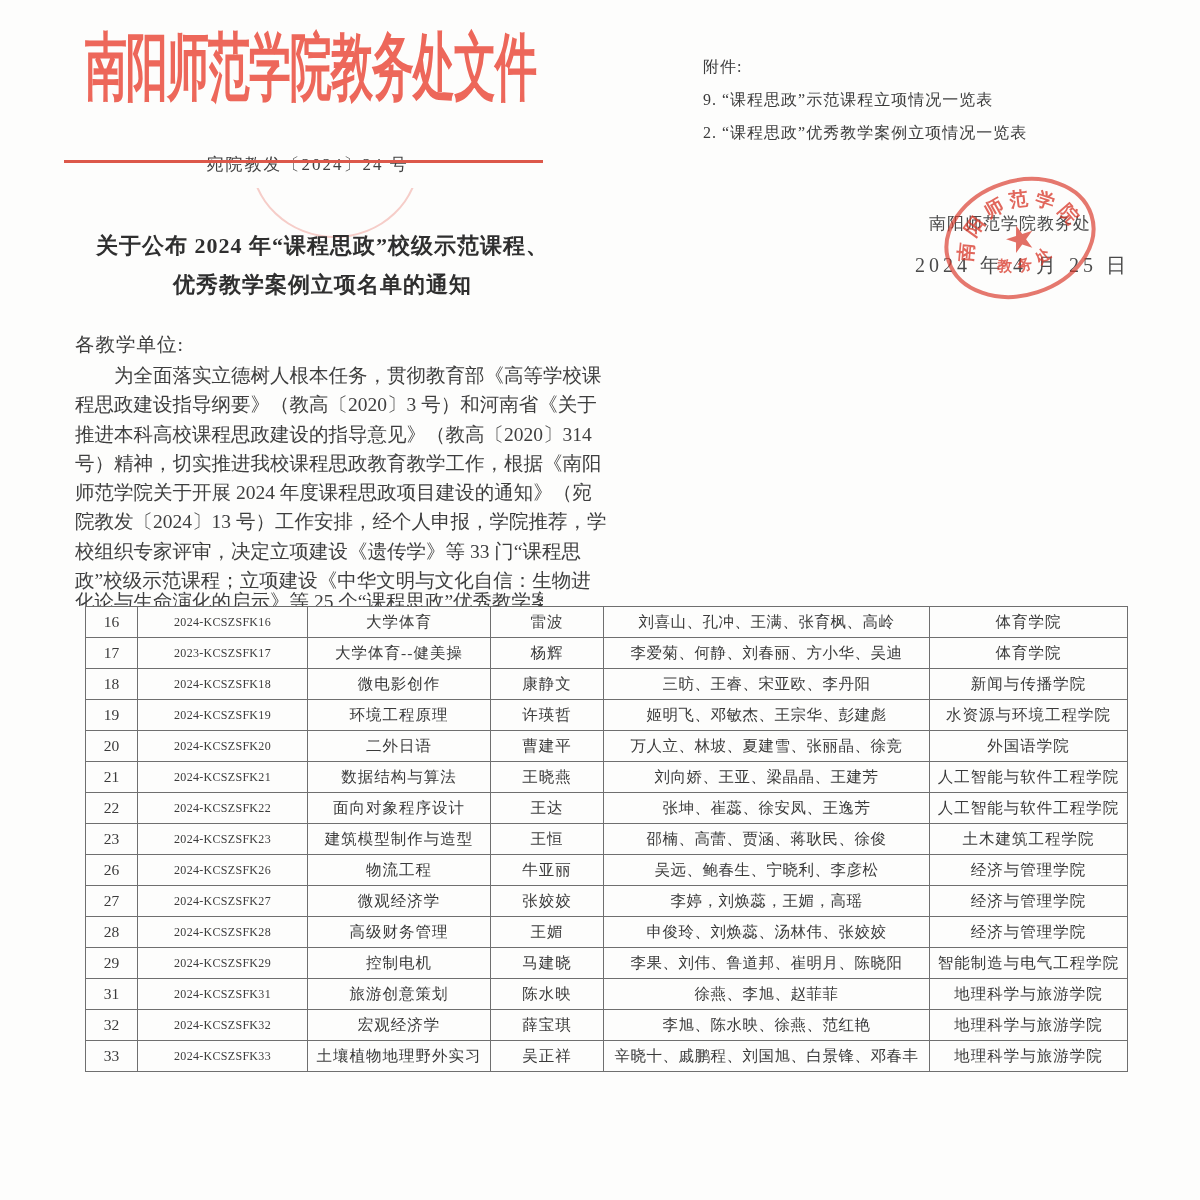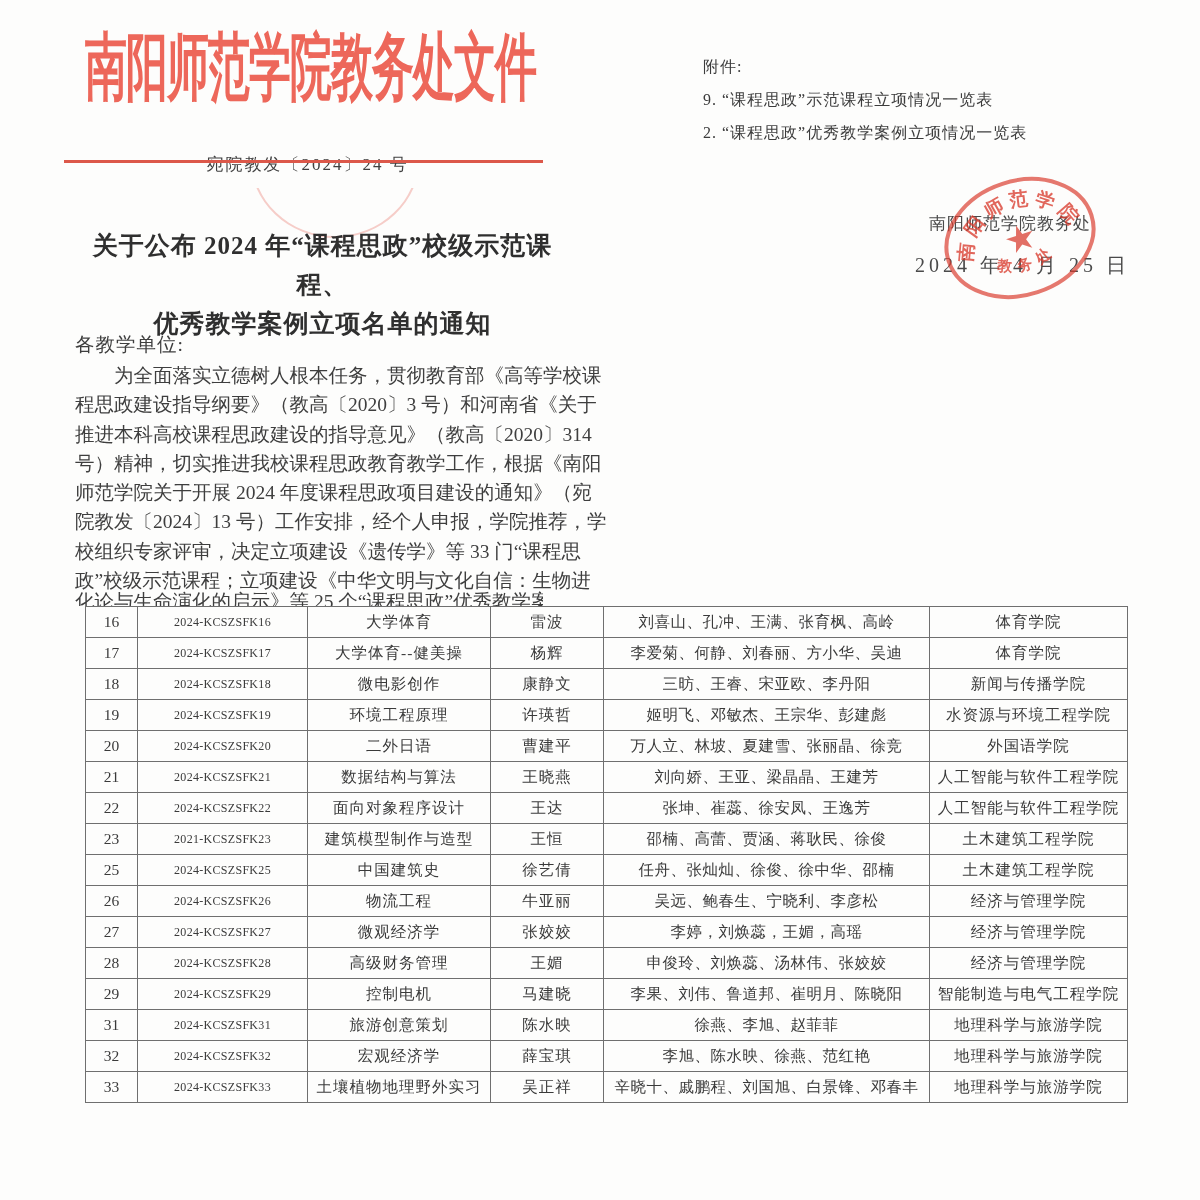--- a/index.html
+++ b/index.html
@@ -33,21 +33,21 @@
     position: absolute; left: 250px; top: 188px; width: 178px; height: 54px;
     overflow: hidden; pointer-events: none;
   }
   .faint-arc-clip .arc {
     position: absolute; left: 0; top: -112px; width: 170px; height: 162px;
     border-radius: 50%; border: 2px solid rgba(232, 114, 102, 0.35);
   }
   .doc-title {
     position: absolute; left: 70px; top: 226px; width: 505px;
     text-align: center; font-weight: bold; color: #2f2f2f;
-    font-size: 25px; line-height: 39px; letter-spacing: 1px;
+    font-size: 22px; line-height: 39px; letter-spacing: 1px;
   }
   .stamp-block { position: absolute; left: 915px; top: 168px; width: 190px; height: 150px; }
   .stamp-org {
     position: absolute; left: 0; top: 44px; width: 190px; text-align: center;
     font-size: 17px; letter-spacing: 1px; color: #4a4a4a; white-space: nowrap;
   }
   .stamp-date {
     position: absolute; left: 0; top: 84px; width: 190px; 
     font-size: 20px; letter-spacing: 4px; color: #4a4a4a; white-space: nowrap;
   }
@@ -146,21 +146,21 @@
         <tr>
           <td class="c0">16</td>
           <td class="c1">2024-KCSZSFK16</td>
           <td class="c2">大学体育</td>
           <td class="c3">雷波</td>
           <td class="c4">刘喜山、孔冲、王满、张育枫、高岭</td>
           <td class="c5">体育学院</td>
         </tr>
         <tr>
           <td class="c0">17</td>
-          <td class="c1">2024-KCSZSFK17</td>
+          <td class="c1">2023-KCSZSFK17</td>
           <td class="c2">大学体育--健美操</td>
           <td class="c3">杨辉</td>
           <td class="c4">李爱菊、何静、刘春丽、方小华、吴迪</td>
           <td class="c5">体育学院</td>
         </tr>
         <tr>
           <td class="c0">18</td>
           <td class="c1">2024-KCSZSFK18</td>
           <td class="c2">微电影创作</td>
           <td class="c3">康静文</td>
@@ -194,32 +194,24 @@
         <tr>
           <td class="c0">22</td>
           <td class="c1">2024-KCSZSFK22</td>
           <td class="c2">面向对象程序设计</td>
           <td class="c3">王达</td>
           <td class="c4">张坤、崔蕊、徐安凤、王逸芳</td>
           <td class="c5">人工智能与软件工程学院</td>
         </tr>
         <tr>
           <td class="c0">23</td>
-          <td class="c1">2021-KCSZSFK23</td>
+          <td class="c1">2024-KCSZSFK23</td>
           <td class="c2">建筑模型制作与造型</td>
           <td class="c3">王恒</td>
           <td class="c4">邵楠、高蕾、贾涵、蒋耿民、徐俊</td>
-          <td class="c5">土木建筑工程学院</td>
-        </tr>
-        <tr>
-          <td class="c0">25</td>
-          <td class="c1">2024-KCSZSFK25</td>
-          <td class="c2">中国建筑史</td>
-          <td class="c3">徐艺倩</td>
-          <td class="c4">任舟、张灿灿、徐俊、徐中华、邵楠</td>
           <td class="c5">土木建筑工程学院</td>
         </tr>
         <tr>
           <td class="c0">26</td>
           <td class="c1">2024-KCSZSFK26</td>
           <td class="c2">物流工程</td>
           <td class="c3">牛亚丽</td>
           <td class="c4">吴远、鲍春生、宁晓利、李彦松</td>
           <td class="c5">经济与管理学院</td>
         </tr>

